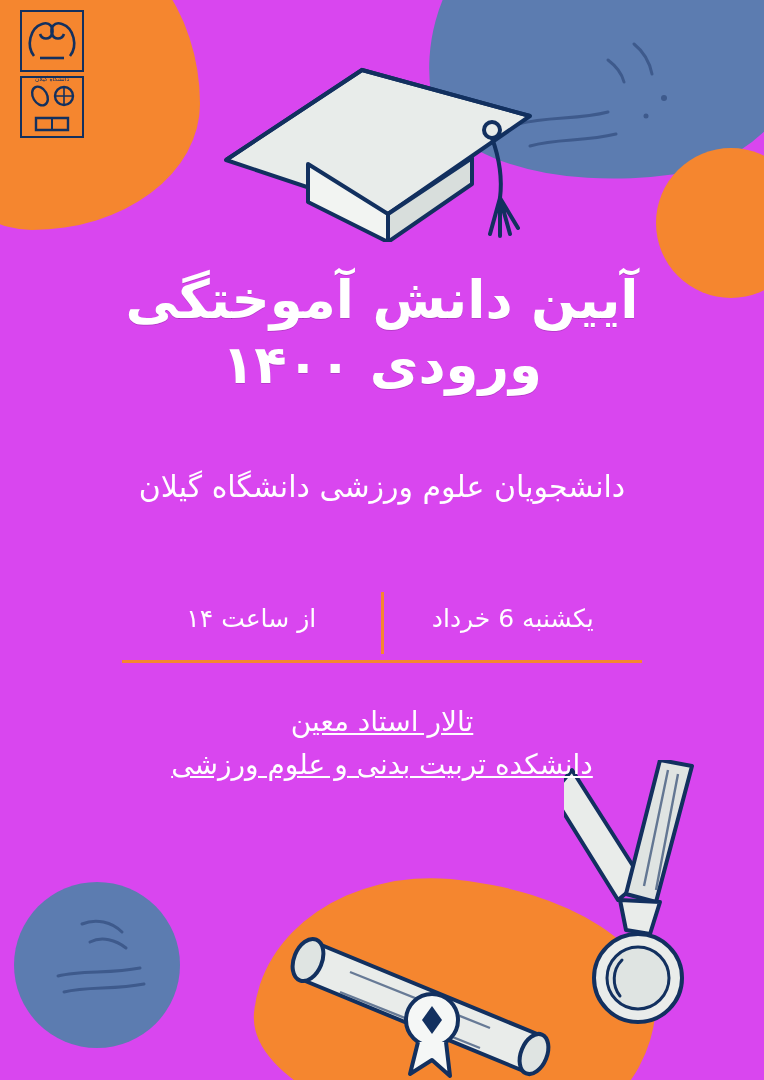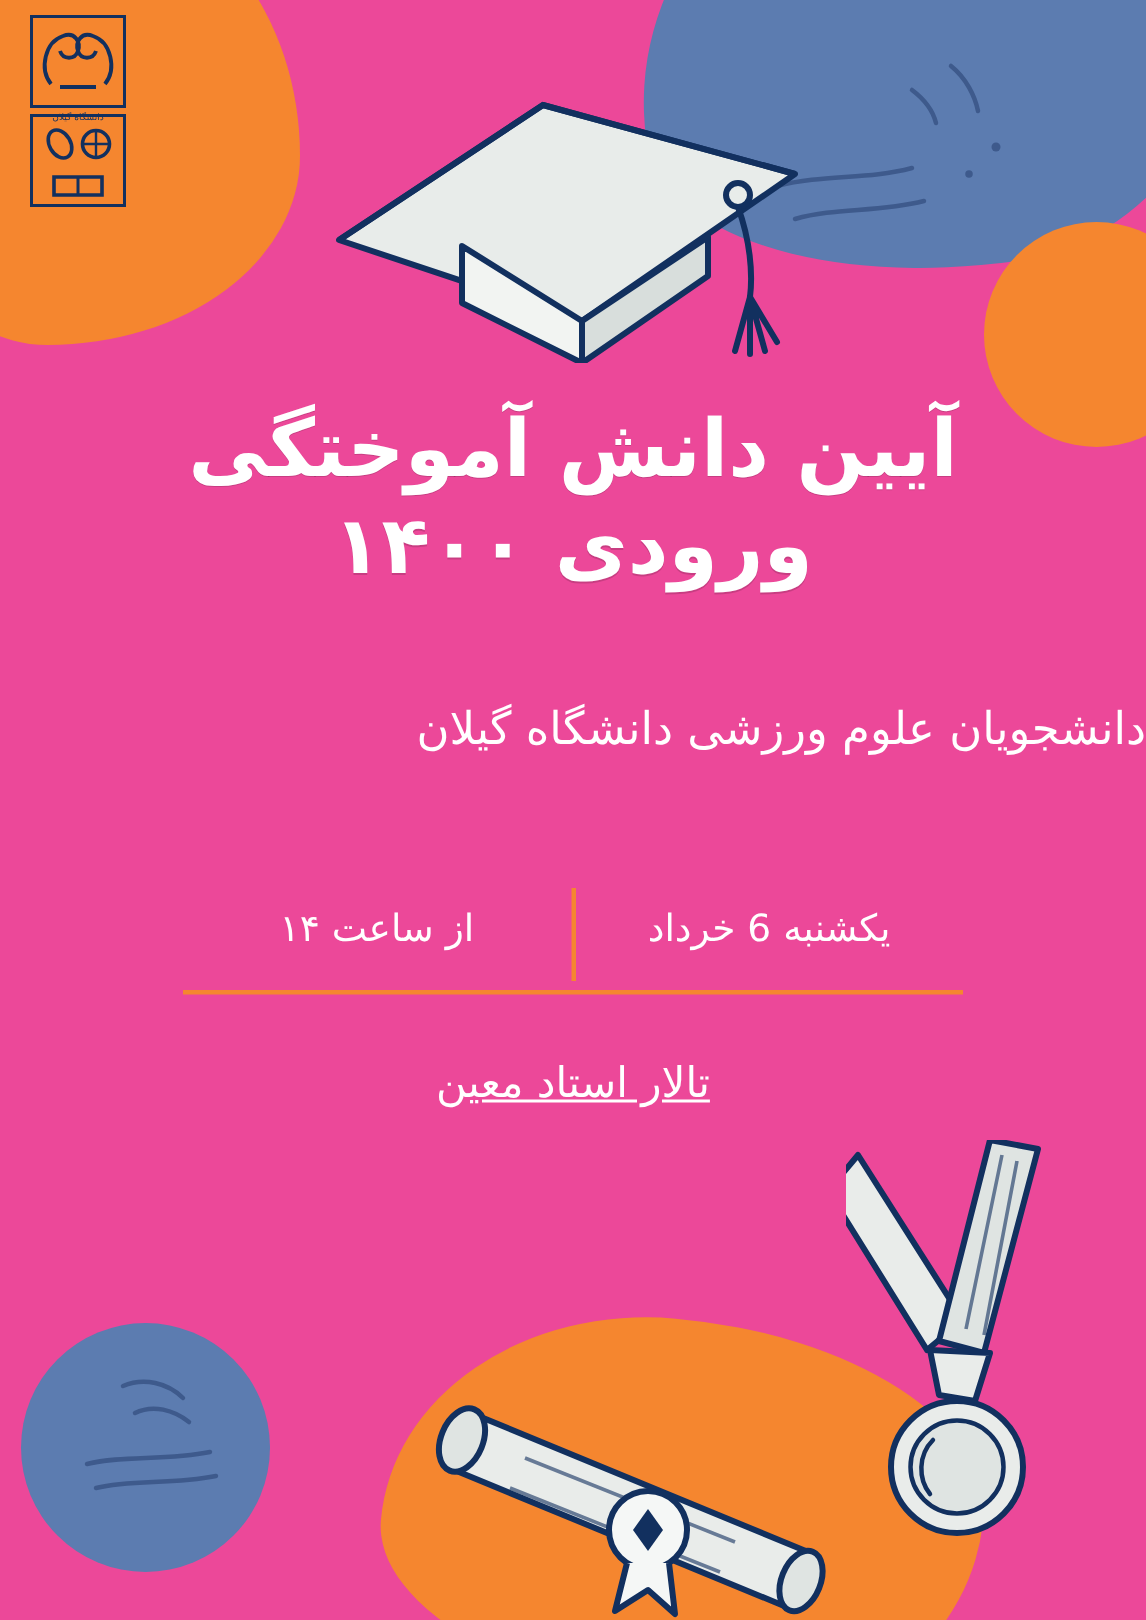--- a/index.html
+++ b/index.html
@@ -11,21 +11,21 @@
     width: 764px;
     height: 1080px;
     overflow: hidden;
     font-family: "DejaVu Sans", "Liberation Sans", sans-serif;
   }
 
   #poster {
     position: relative;
     width: 764px;
     height: 1080px;
-    background: #ec4899;
+    background: #d946ef;
     overflow: hidden;
   }
 
   
   .blob {
     position: absolute;
     pointer-events: none;
   }
 
   
@@ -164,21 +164,20 @@
   }
 
   .subtitle {
     position: absolute;
     top: 465px;
     width: 100%;
     font-size: 30px;
     line-height: 1.45;
     font-weight: normal;
     color: #ffffff;
-    text-align: right;
   }
 
   .meta {
     position: absolute;
     top: 592px;
     left: 122px;
     width: 520px;
     display: flex;
     flex-direction: row;
     align-items: center;
@@ -319,16 +318,17 @@
 
     <div class="meta">
       <div class="meta-cell">یکشنبه 6 خرداد</div>
       <div class="meta-sep"></div>
       <div class="meta-cell">از ساعت ۱۴</div>
     </div>
     <div class="meta-rule"></div>
 
     <div class="venue">
       <span class="v1">تالار استاد معین</span>
+      <span class="v2">دانشکده تربیت بدنی و علوم ورزشی</span>
     </div>
 
   </div>
 </div>
 
 </body></html>

